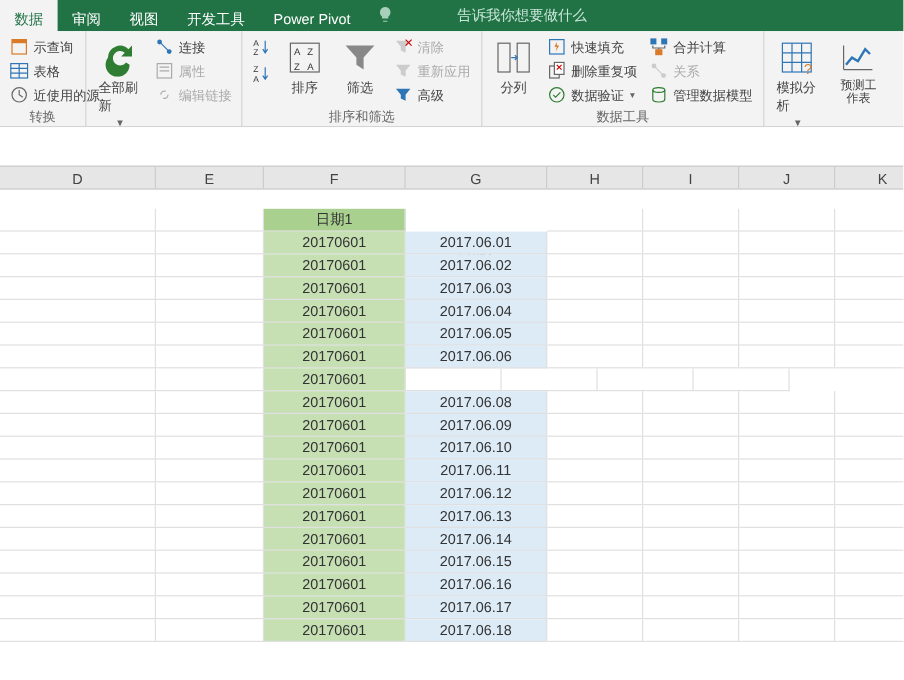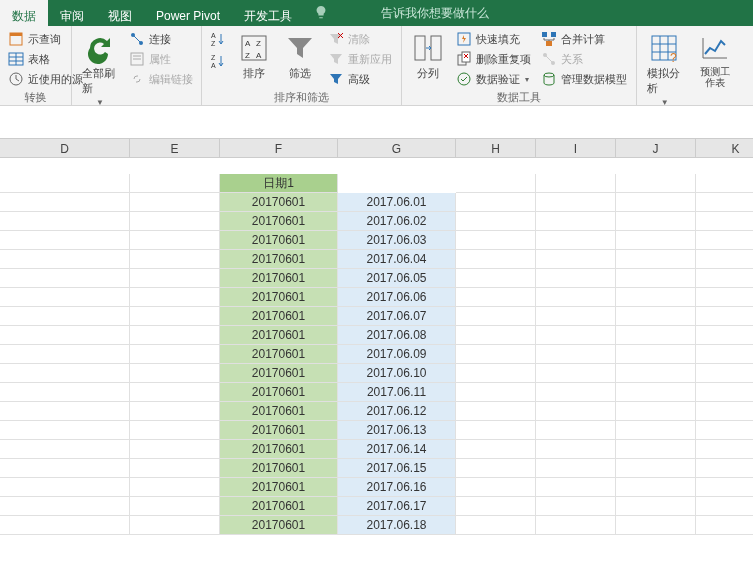--- a/index.html
+++ b/index.html
@@ -49,22 +49,22 @@
 
 .big-icon-refresh { width:32px; height:32px; }
 </style>
 </head>
 <body>
 
 <div class="tabbar">
   <div class="tab active">数据</div>
   <div class="tab">审阅</div>
   <div class="tab">视图</div>
+  <div class="tab">开发工具</div>
   <div class="tab">Power Pivot</div>
-  <div class="tab">开发工具</div>
   <div class="tell-me">
     <span class="bulb">
       <svg width="14" height="14" viewBox="0 0 16 16">
           <path fill="#c9e6d8" d="M8 1a5 5 0 0 0-3 9v2h6v-2a5 5 0 0 0-3-9zM6 14h4v1H6z"></path>
         </svg>
     </span>
     <span>告诉我你想要做什么</span>
   </div>
 </div>
 
@@ -369,21 +369,20 @@
         <div class="cell wG colG">2017.06.06</div>
         <div class="cell wH"></div>
         <div class="cell wI"></div>
         <div class="cell wJ"></div>
         <div class="cell wK"></div>
       </div>
       <div class="row">
         <div class="cell wD"></div>
         <div class="cell wE"></div>
         <div class="cell wF colF">20170601</div>
-        <div class="cell wG colG">2017.06.07</div>
         <div class="cell wH"></div>
         <div class="cell wI"></div>
         <div class="cell wJ"></div>
         <div class="cell wK"></div>
       </div>
       <div class="row">
         <div class="cell wD"></div>
         <div class="cell wE"></div>
         <div class="cell wF colF">20170601</div>
         <div class="cell wG colG">2017.06.08</div>

